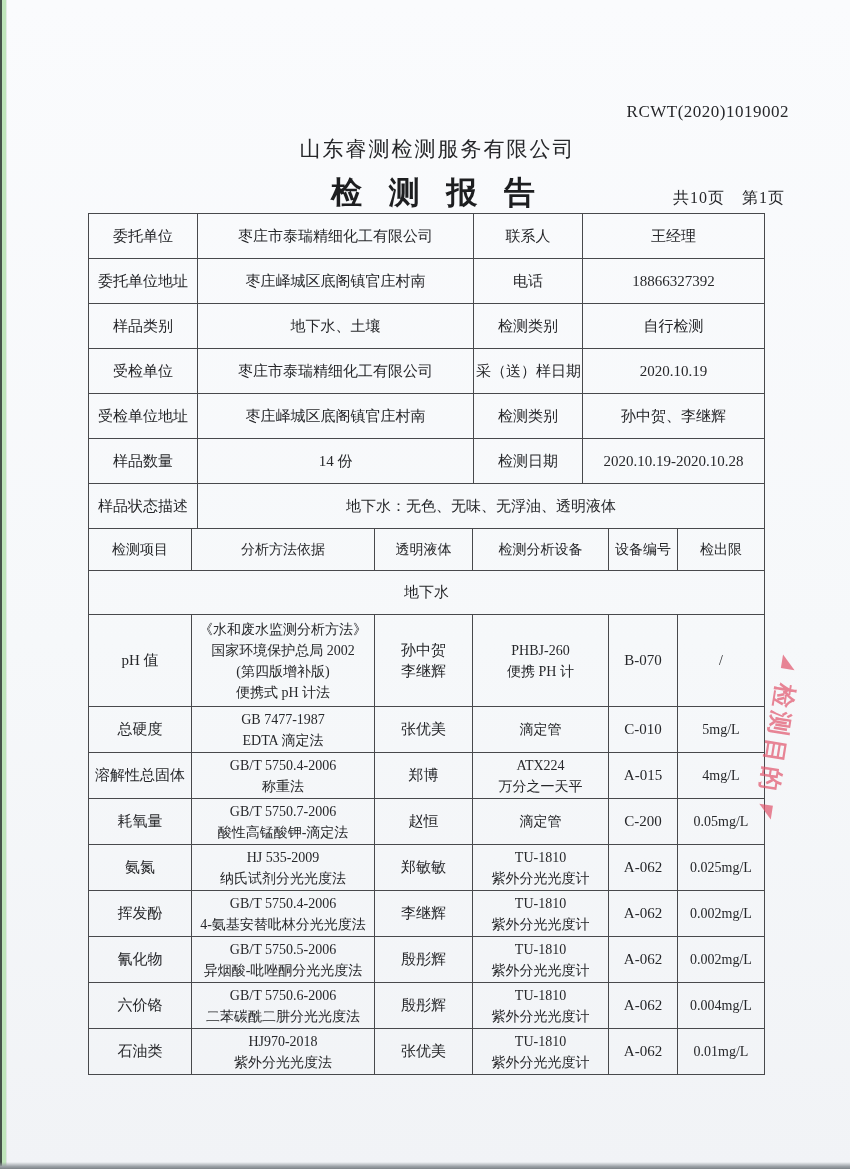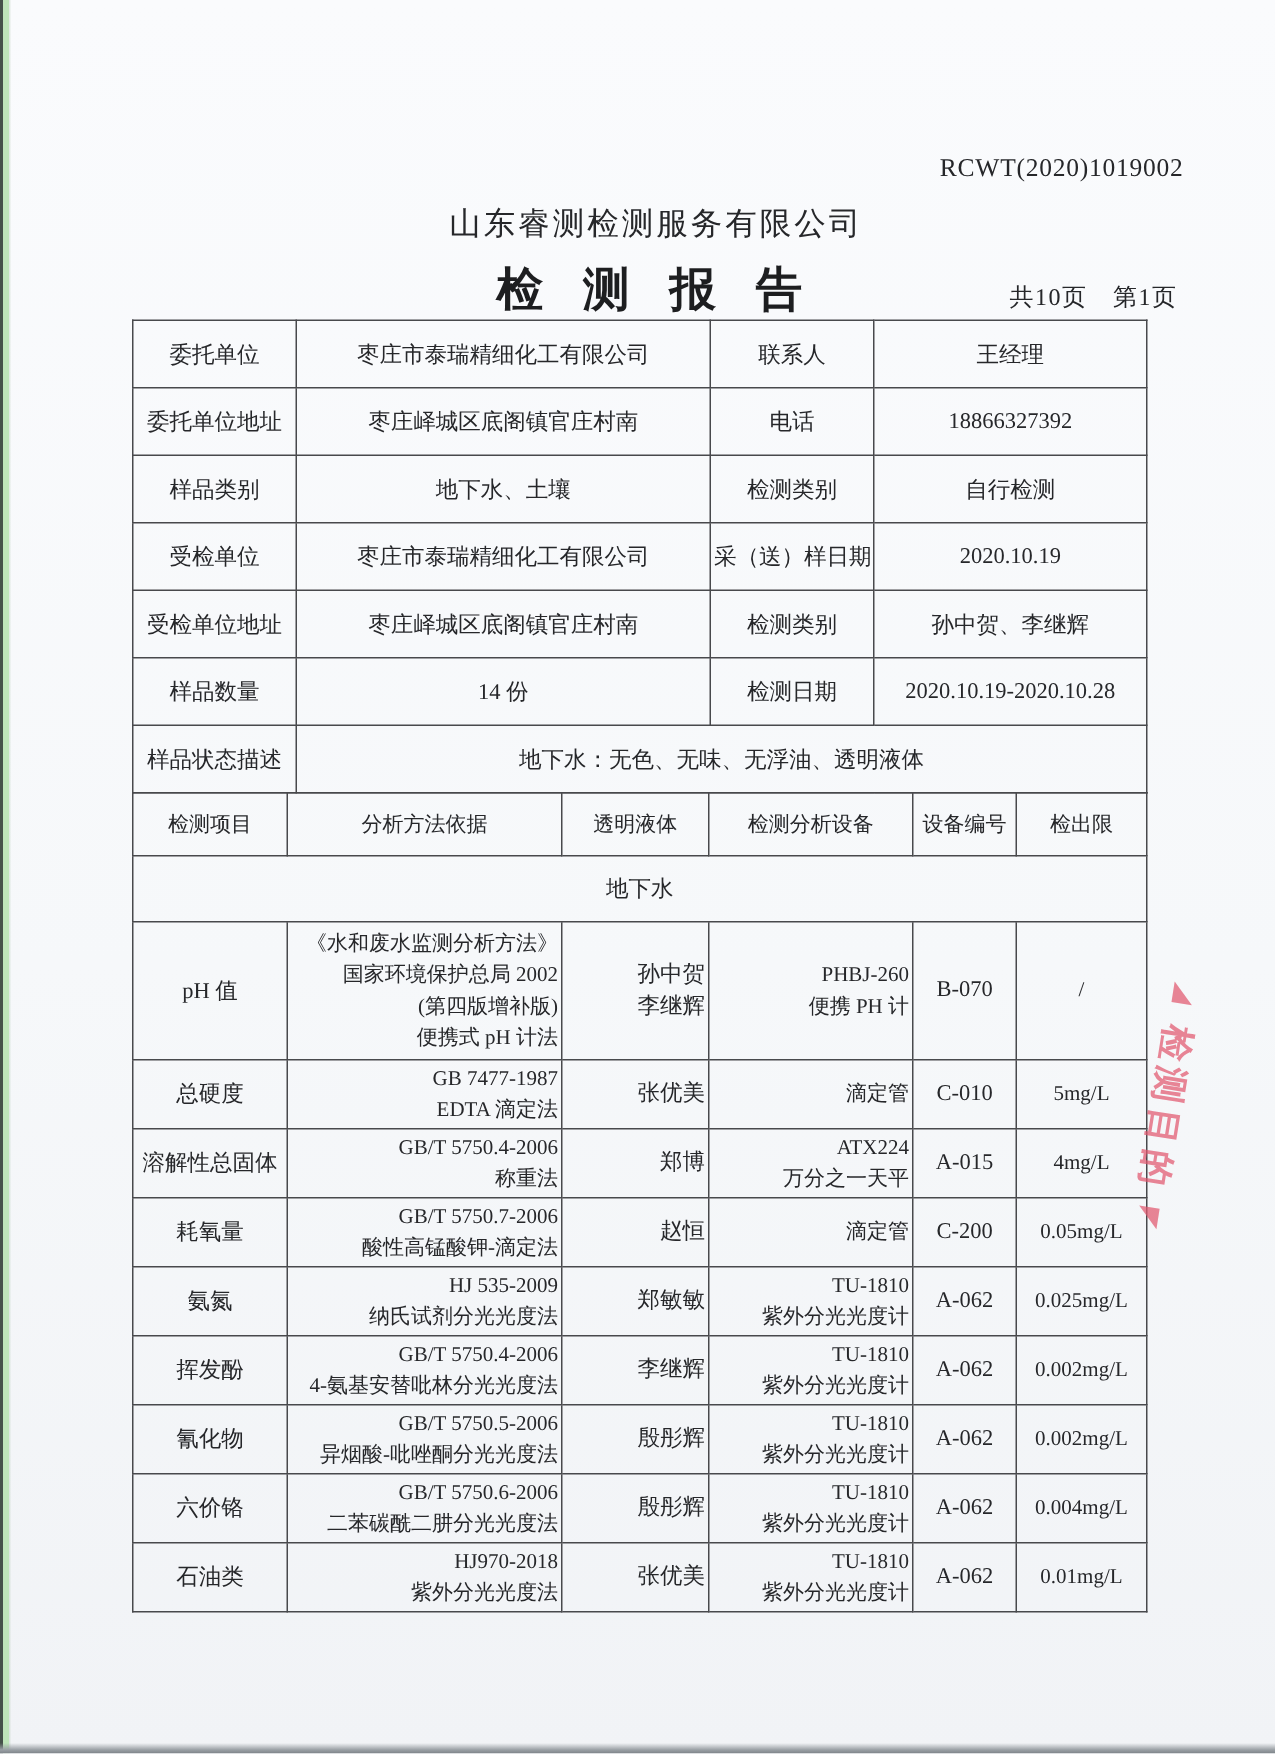--- a/index.html
+++ b/index.html
@@ -17,21 +17,21 @@
   .title{position:absolute;top:172px;left:0;width:100%;text-align:center;
     font-size:31px;font-weight:bold;letter-spacing:9px;
     font-family:"Liberation Sans","DejaVu Sans",sans-serif;color:#1d1e20;}
   .page-info{position:absolute;top:188px;right:90px;font-size:16px;letter-spacing:1px;}
   .tables{position:absolute;left:88px;top:213px;width:676px;}
   table{border-collapse:collapse;width:100%;table-layout:fixed;}
   .t3{margin-top:-1px;}
   td,th{border:1px solid #48494c;text-align:center;vertical-align:middle;
     font-weight:normal;padding:1px 2px;font-size:15px;overflow:hidden;}
   th{font-size:14px;}
-  td div{line-height:21px;white-space:nowrap;text-align:right;}
+  td div{line-height:21px;white-space:nowrap;}
   .info-row{height:45px;}
   .state-row{height:45px;}
   .head-row{height:42px;}
   .section-row{height:44px;}
   .row-ph{height:92px;}
   .row-2l{height:46px;}
   .method-cell{font-size:14px;}
   .equip-cell{font-size:14px;}
   .limit-cell{font-size:14px;white-space:nowrap;}
   .c-label,.c-value{white-space:nowrap;}

